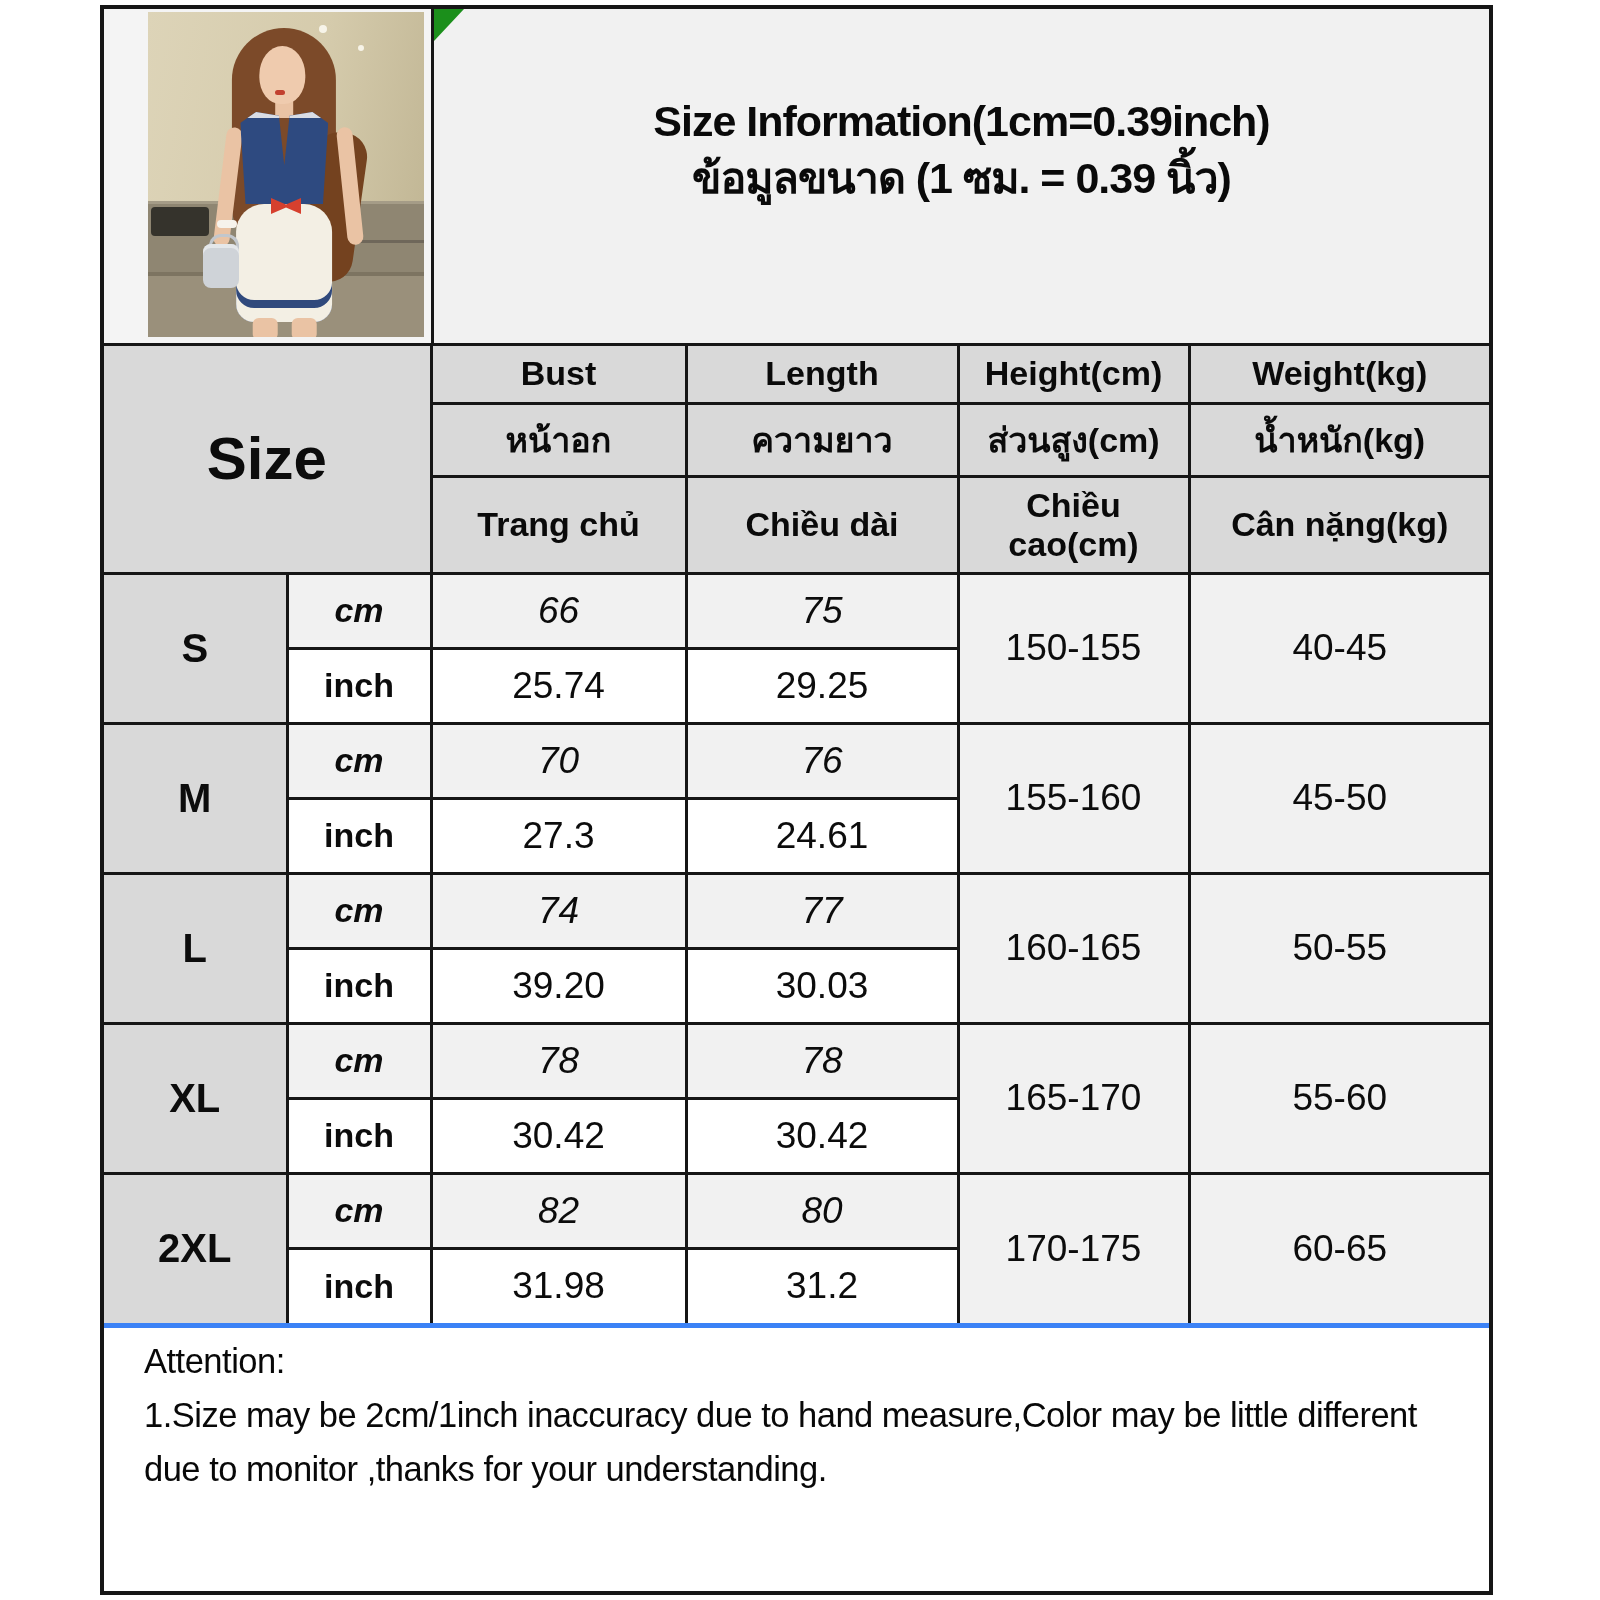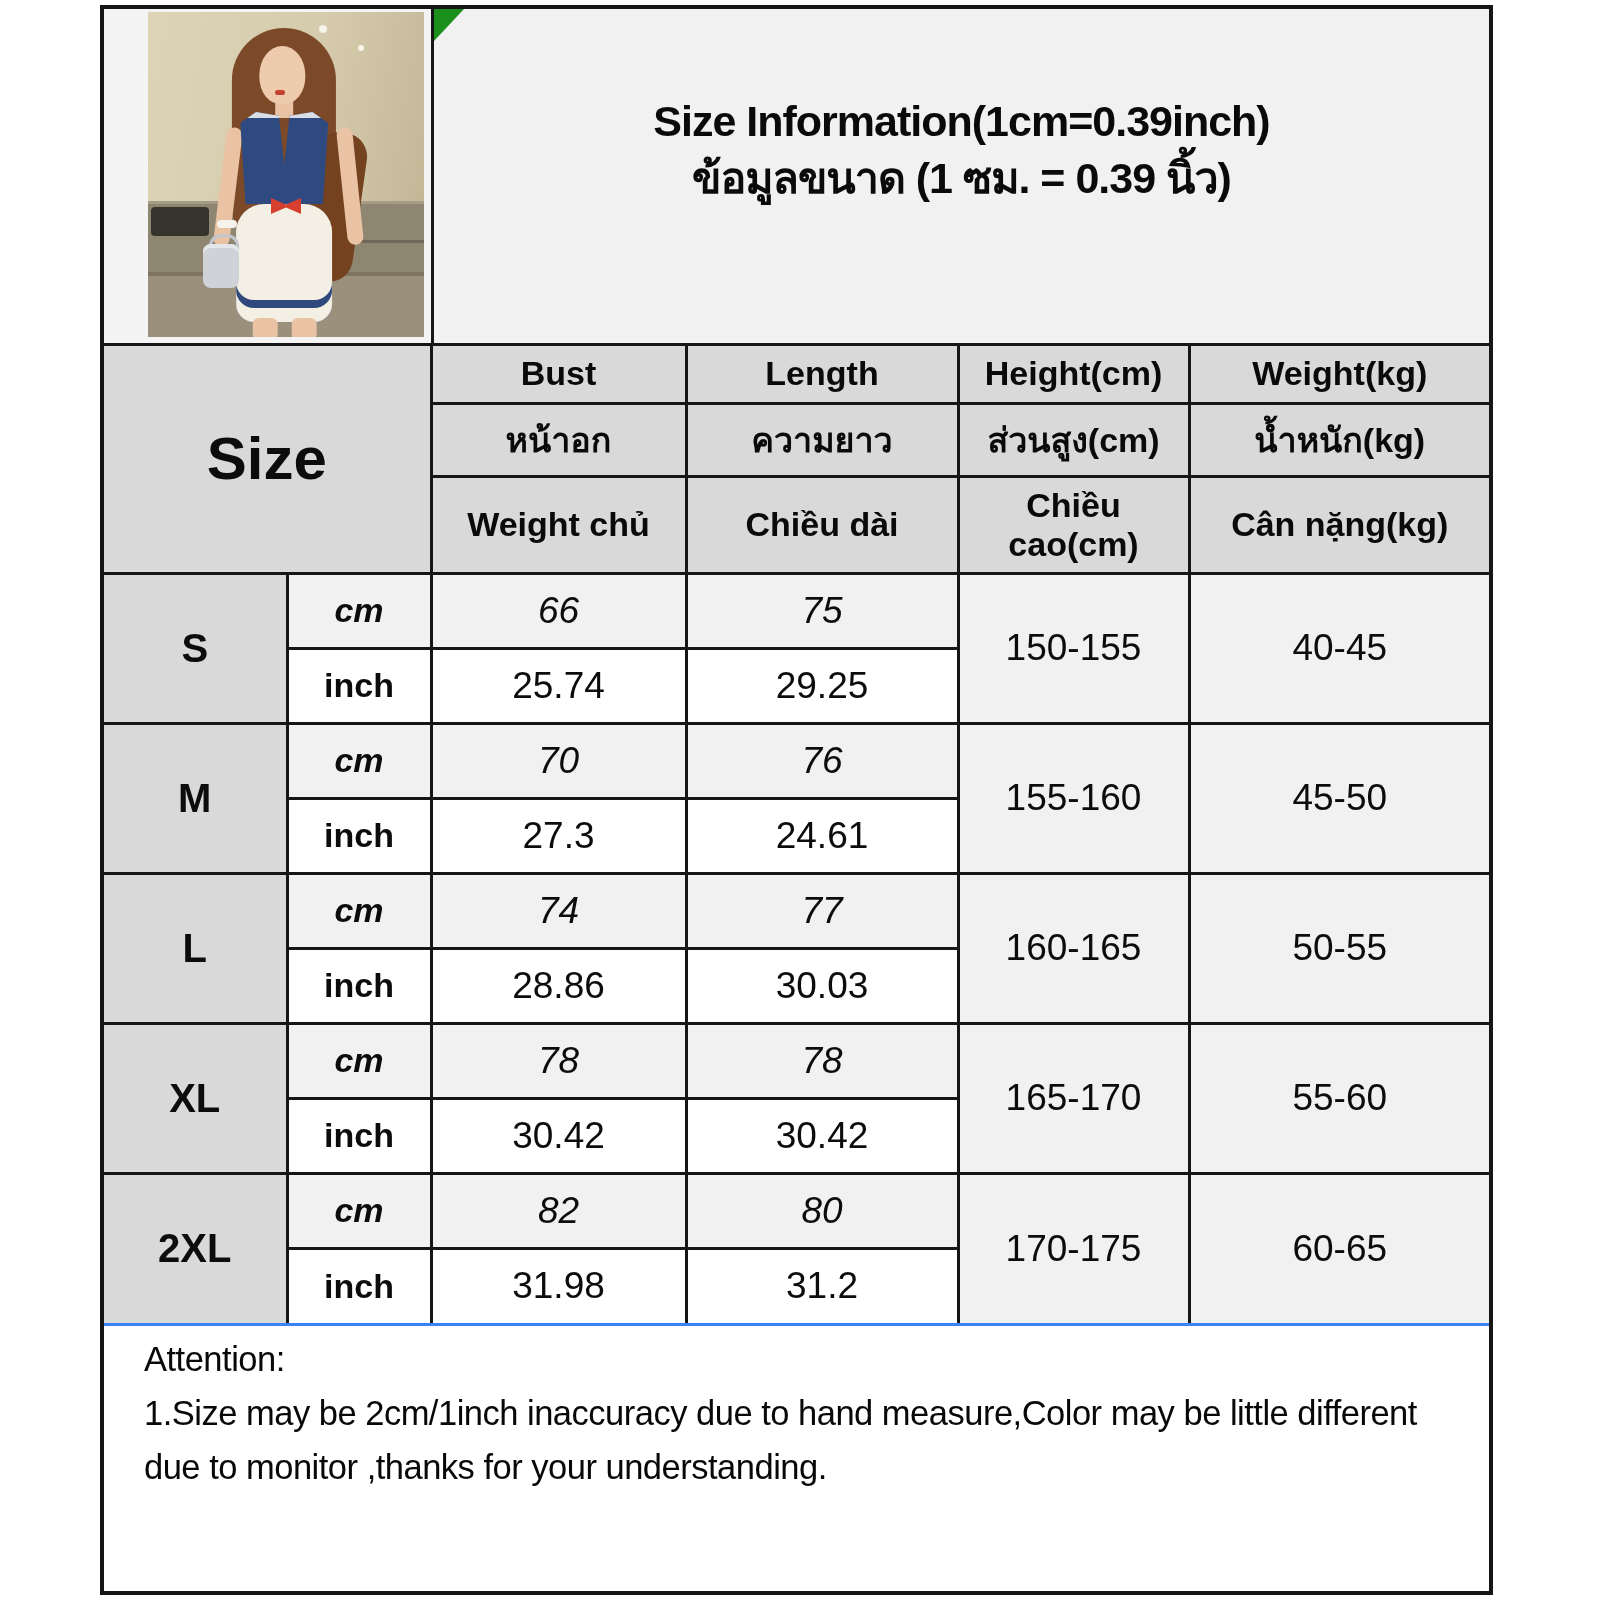--- a/index.html
+++ b/index.html
@@ -136,21 +136,21 @@
           <td class="hdr">Height(cm)</td>
           <td class="hdr">Weight(kg)</td>
         </tr>
         <tr class="hdr-row">
           <td class="hdr">หน้าอก</td>
           <td class="hdr">ความยาว</td>
           <td class="hdr">ส่วนสูง(cm)</td>
           <td class="hdr">น้ำหนัก(kg)</td>
         </tr>
         <tr class="hdr-row">
-          <td class="hdr">Weight chủ</td>
+          <td class="hdr">Trang chủ</td>
           <td class="hdr">Chiều dài</td>
           <td class="hdr">Chiều cao(cm)</td>
           <td class="hdr">Cân nặng(kg)</td>
         </tr>
 
         <tr class="data-row">
           <td class="sizecell" rowspan="2">S</td>
           <td class="unitcell bg-cm">cm</td>
           <td class="num bg-cm">66</td>
           <td class="num bg-cm">75</td>
@@ -180,21 +180,21 @@
         <tr class="data-row">
           <td class="sizecell" rowspan="2">L</td>
           <td class="unitcell bg-cm">cm</td>
           <td class="num bg-cm">74</td>
           <td class="num bg-cm">77</td>
           <td class="range" rowspan="2">160-165</td>
           <td class="range" rowspan="2">50-55</td>
         </tr>
         <tr class="data-row">
           <td class="unitcell bg-in">inch</td>
-          <td class="num bg-in">28.86</td>
+          <td class="num bg-in">39.20</td>
           <td class="num bg-in">30.03</td>
         </tr>
 
         <tr class="data-row">
           <td class="sizecell" rowspan="2">XL</td>
           <td class="unitcell bg-cm">cm</td>
           <td class="num bg-cm">78</td>
           <td class="num bg-cm">78</td>
           <td class="range" rowspan="2">165-170</td>
           <td class="range" rowspan="2">55-60</td>
@@ -214,19 +214,19 @@
           <td class="range" rowspan="2">60-65</td>
         </tr>
         <tr class="data-row">
           <td class="unitcell bg-in">inch</td>
           <td class="num bg-in">31.98</td>
           <td class="num bg-in">31.2</td>
         </tr>
       </tbody>
     </table>
 
-    <div class="attention" style="border-top:3px solid #3b82f6;padding-left:40px;">
+    <div class="attention" style="border-top:5px solid #3b82f6;padding-left:40px;">
       <p>Attention:</p>
       <p>1.Size may be 2cm/1inch inaccuracy due to hand measure,Color may be little different due to monitor ,thanks for your understanding.</p>
     </div>
 
   </div>
 </div>
 
 </body></html>

